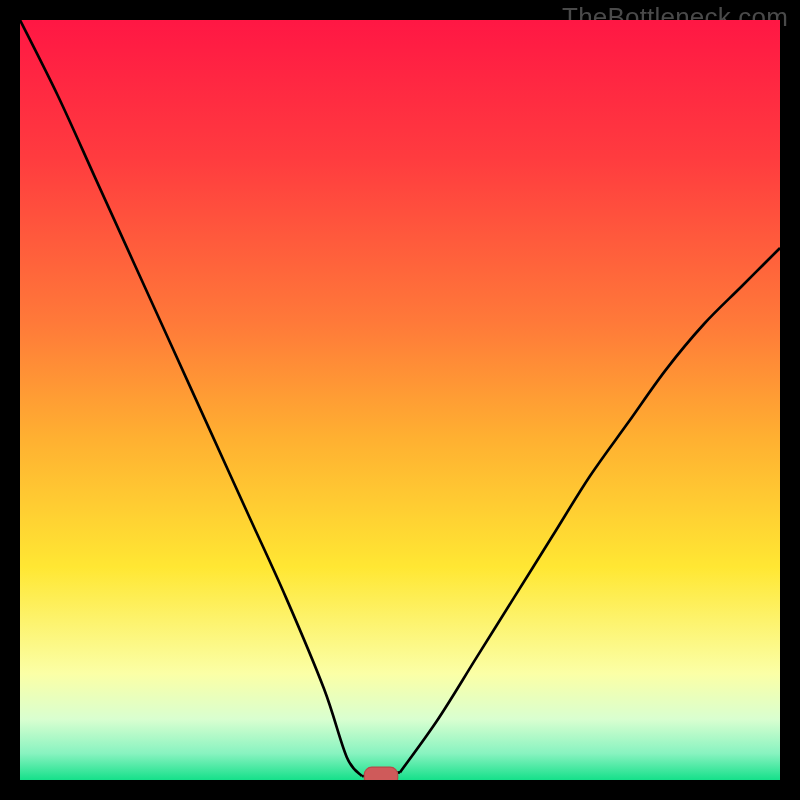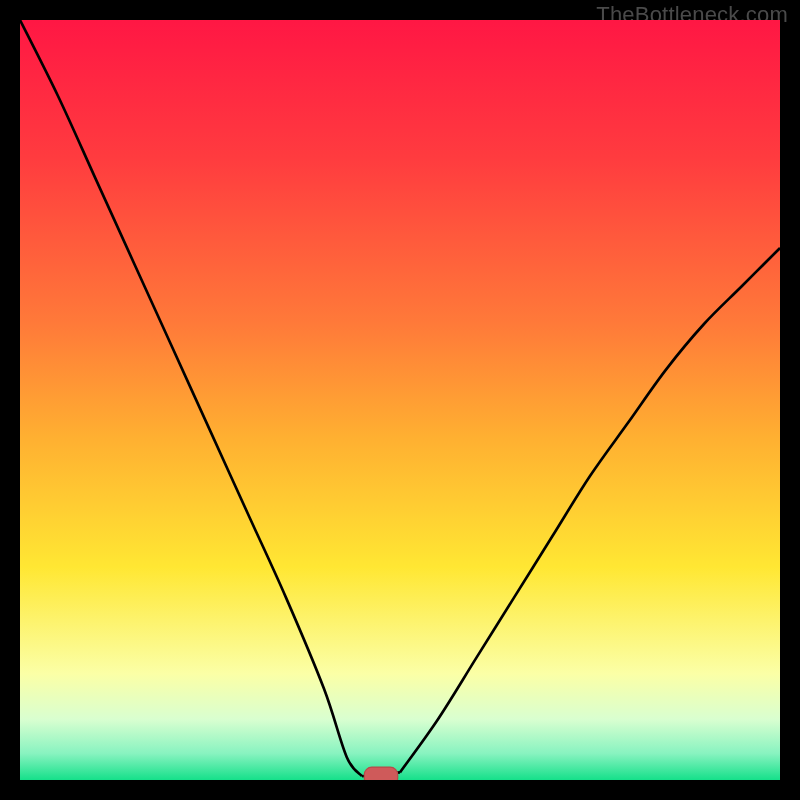--- a/index.html
+++ b/index.html
@@ -21,21 +21,21 @@
     left: 20px;
     top: 20px;
     width: 760px;
     height: 760px;
   }
   .watermark {
     position: absolute;
     top: 2px;
     right: 12px;
     color: #4a4a4a;
-    font-size: 22px;
+    font-size: 26px;
     font-weight: 500;
     letter-spacing: 0.2px;
   }
   svg { display: block; }
 </style>
 </head>
 <body>
 
 <div class="frame">
 

